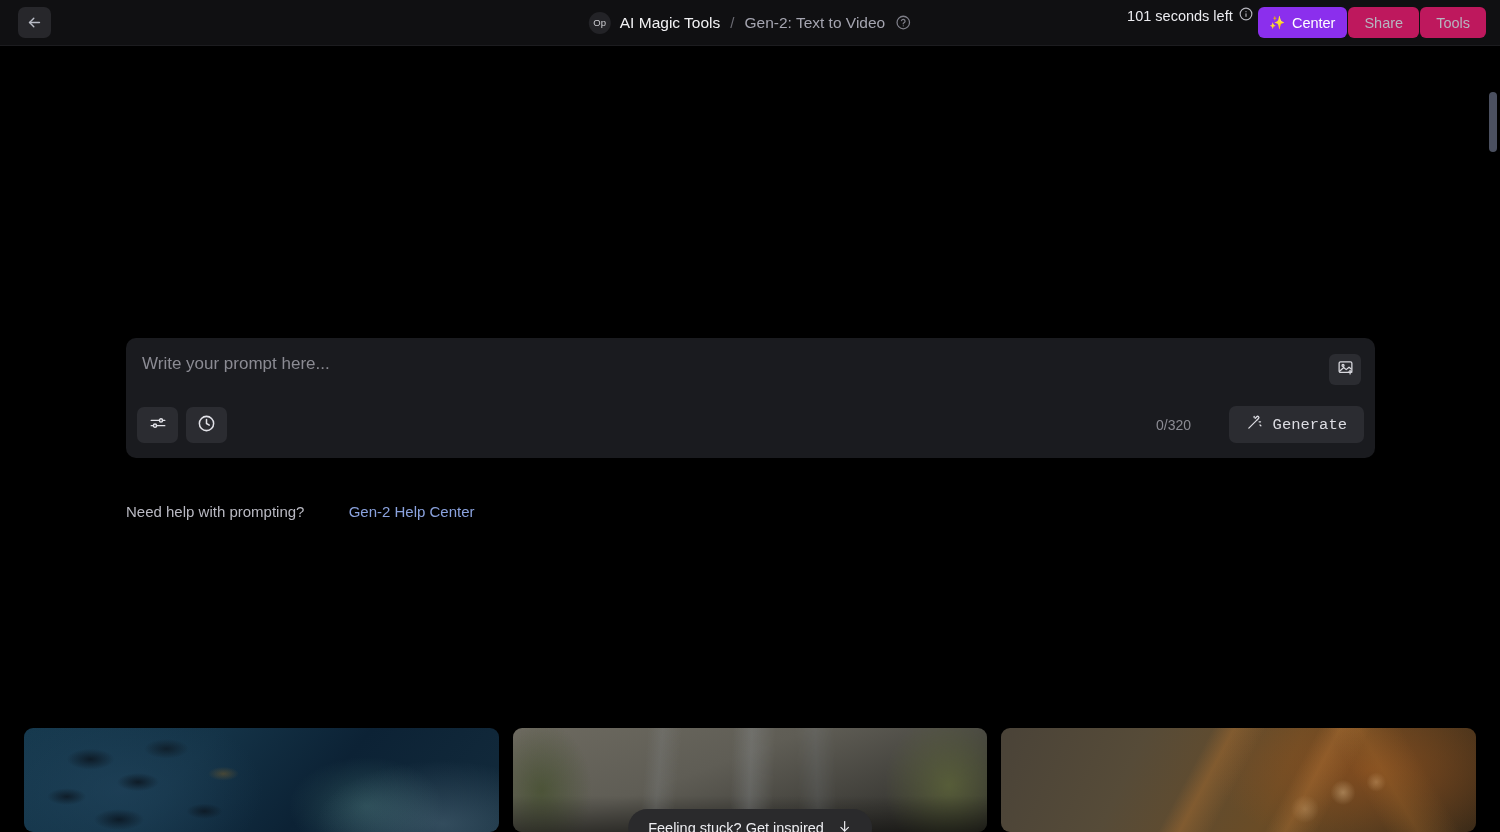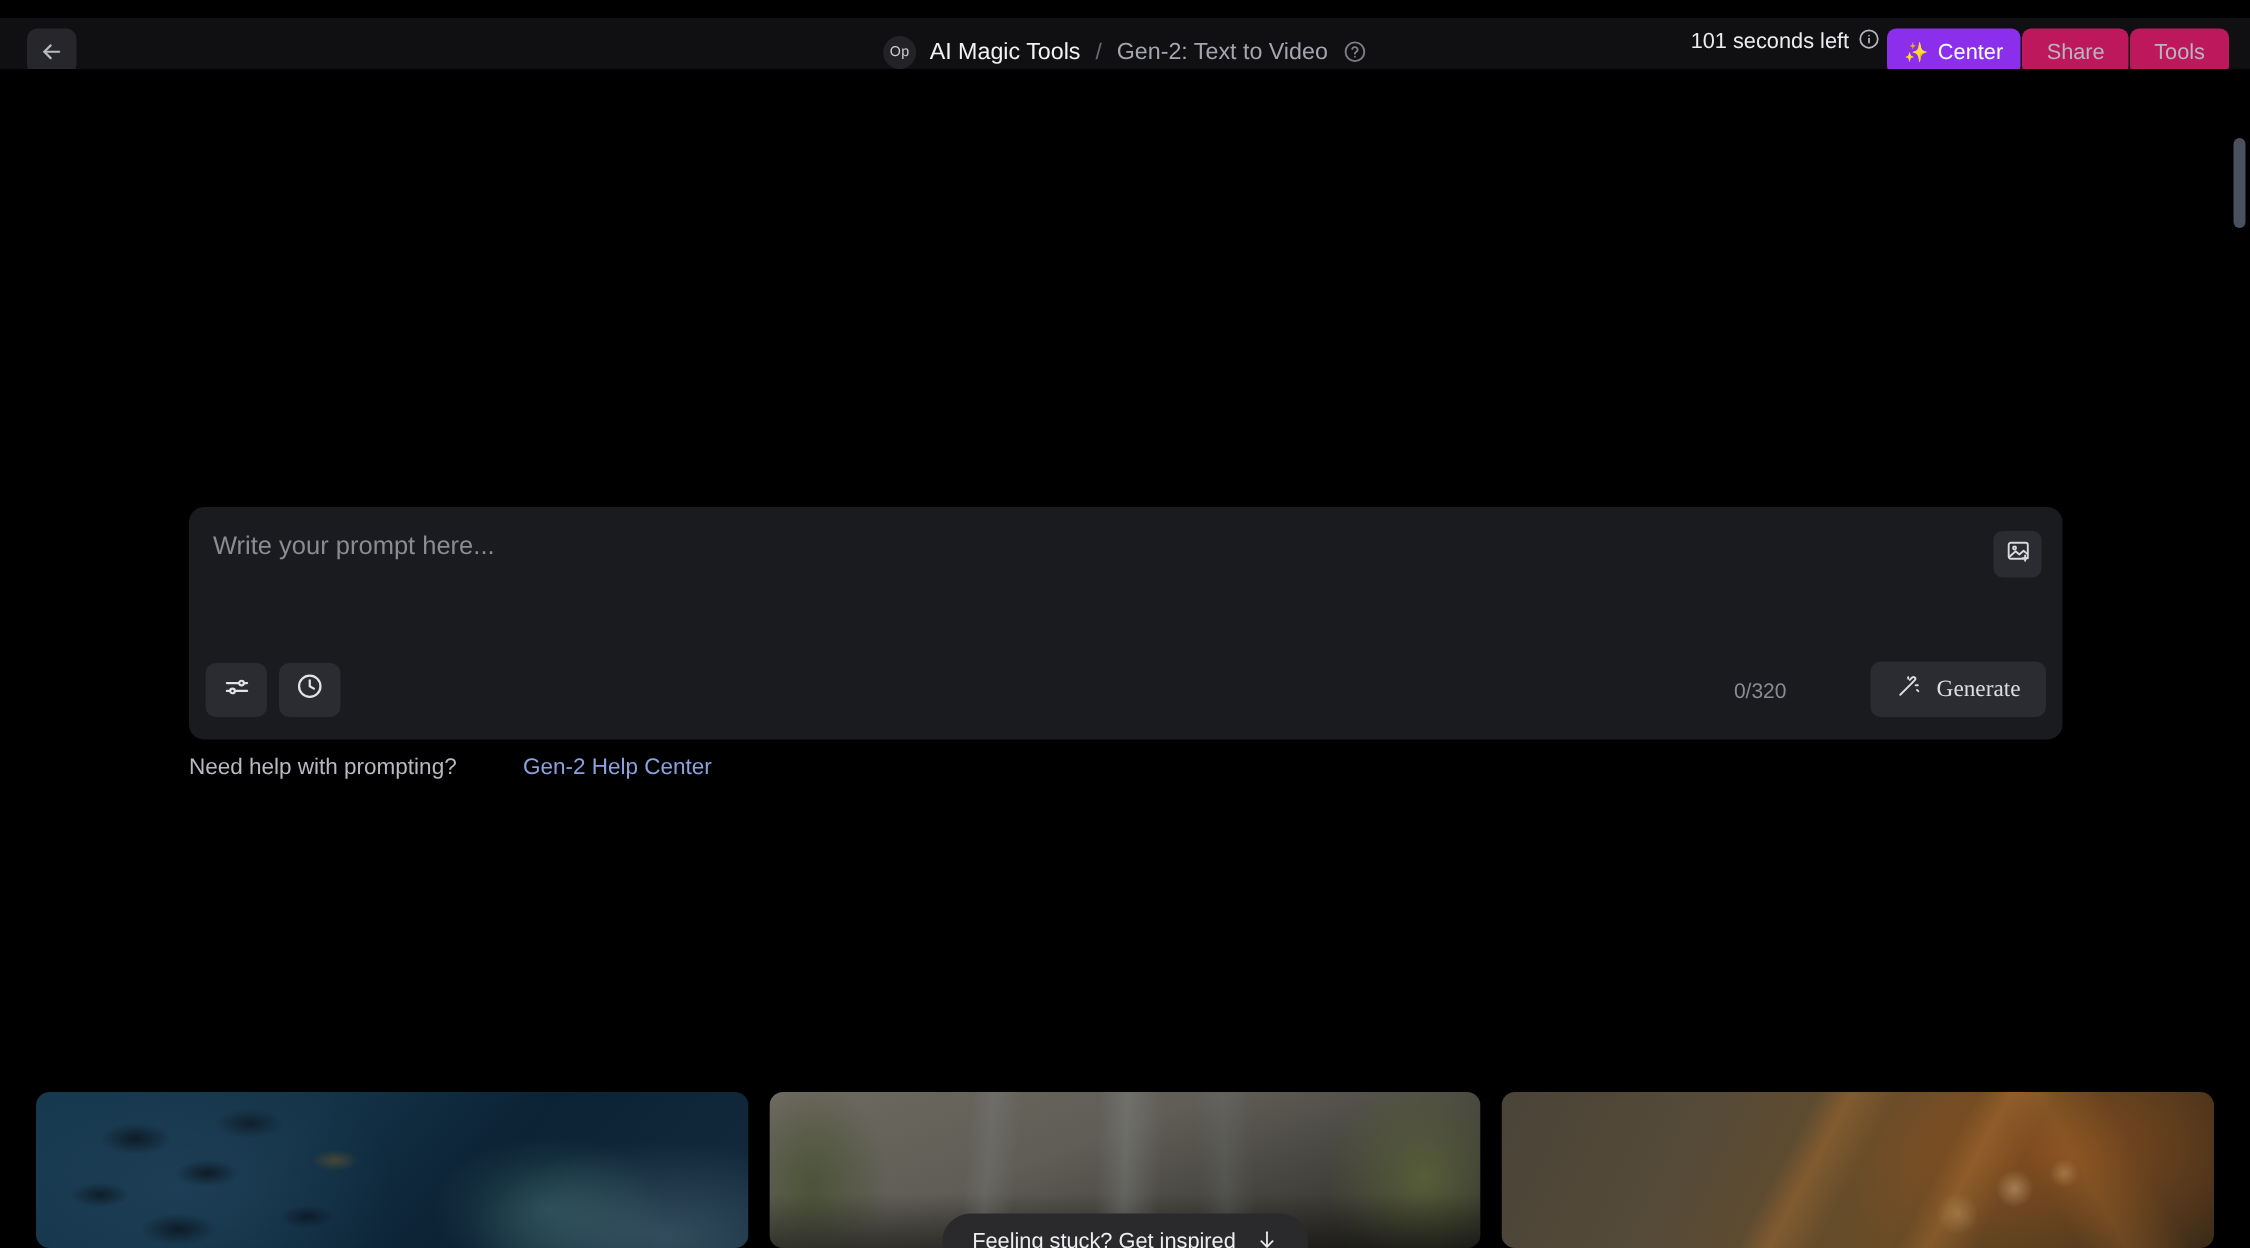--- a/index.html
+++ b/index.html
@@ -9,21 +9,21 @@
     height: 832px;
     overflow: hidden;
     background: #000000;
     font-family: "Liberation Sans", sans-serif;
     -webkit-font-smoothing: antialiased;
   }
 
   
   .header {
     position: absolute;
-    top: 12px; left: 0;
+    top: 0; left: 0;
     width: 1500px;
     height: 46px;
     background: #101012;
     border-bottom: 1px solid #1c1c1f;
     display: flex;
     align-items: center;
     padding-left: 14px;
   }
 
   .back-btn {
@@ -146,21 +146,21 @@
     height: 786px;
     background: #000000;
   }
 
   
   .prompt-panel {
     position: absolute;
     left: 126px;
     top: 292px;
     width: 1249px;
-    height: 155px;
+    height: 120px;
     background: #1a1b1f;
     border-radius: 10px;
   }
   .prompt-input {
     position: absolute;
     left: 16px;
     top: 14px;
     width: 1180px;
     height: 62px;
     background: transparent;
@@ -218,21 +218,21 @@
     padding: 0 17px;
     border-radius: 7px;
     background: #2b2c31;
     color: #dcdce2;
     font-size: 15.5px;
     display: flex;
     align-items: center;
     gap: 10px;
     cursor: pointer;
     border: none;
-    font-family: Liberation Serif, serif;
+    font-family: Liberation Mono, monospace;
   }
 
   .help-line {
     position: absolute;
     left: 126px;
     top: 457px;
     font-size: 15px;
     color: #b9b9c2;
   }
   .help-line a {

